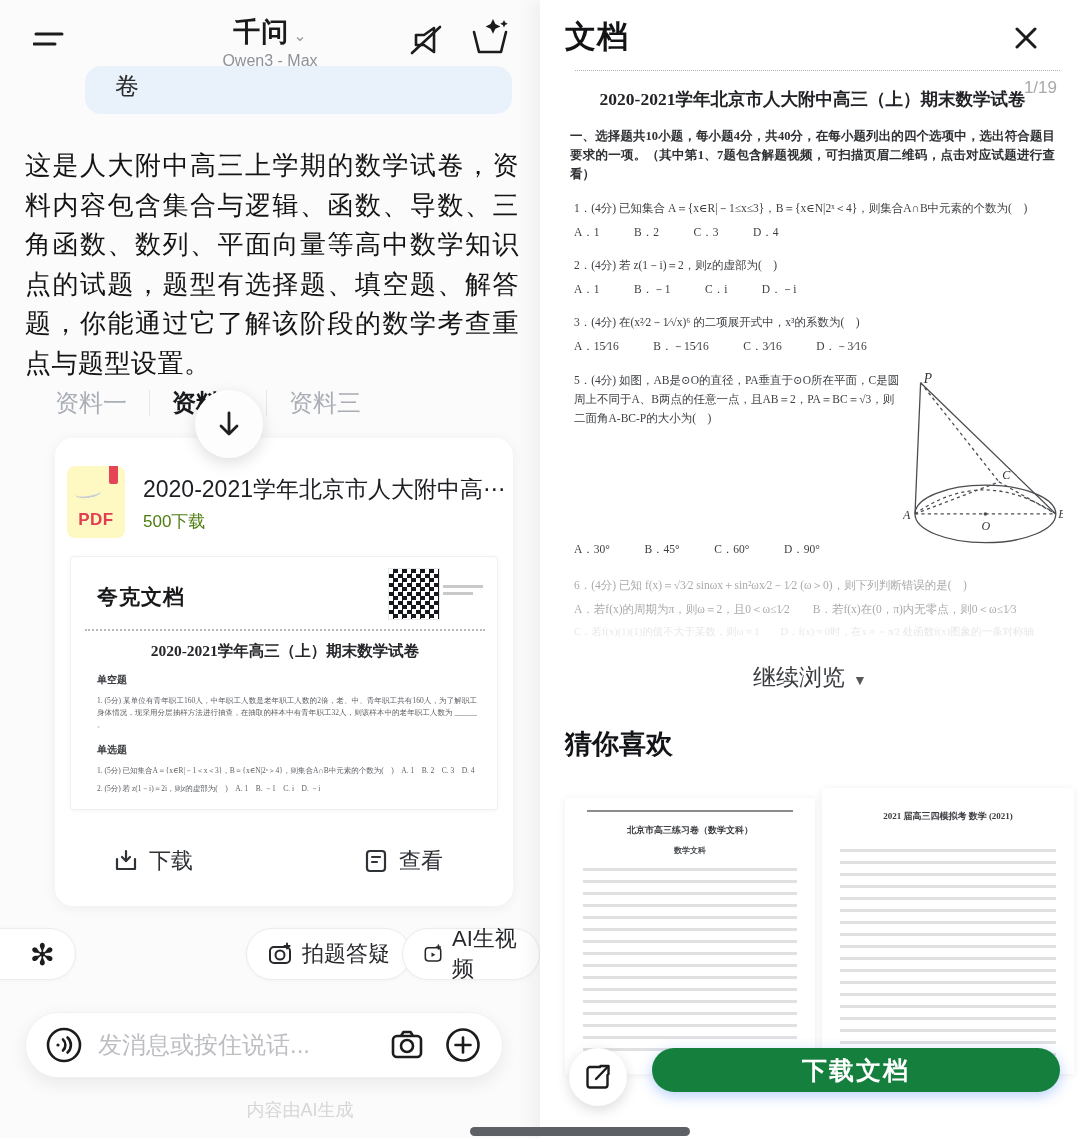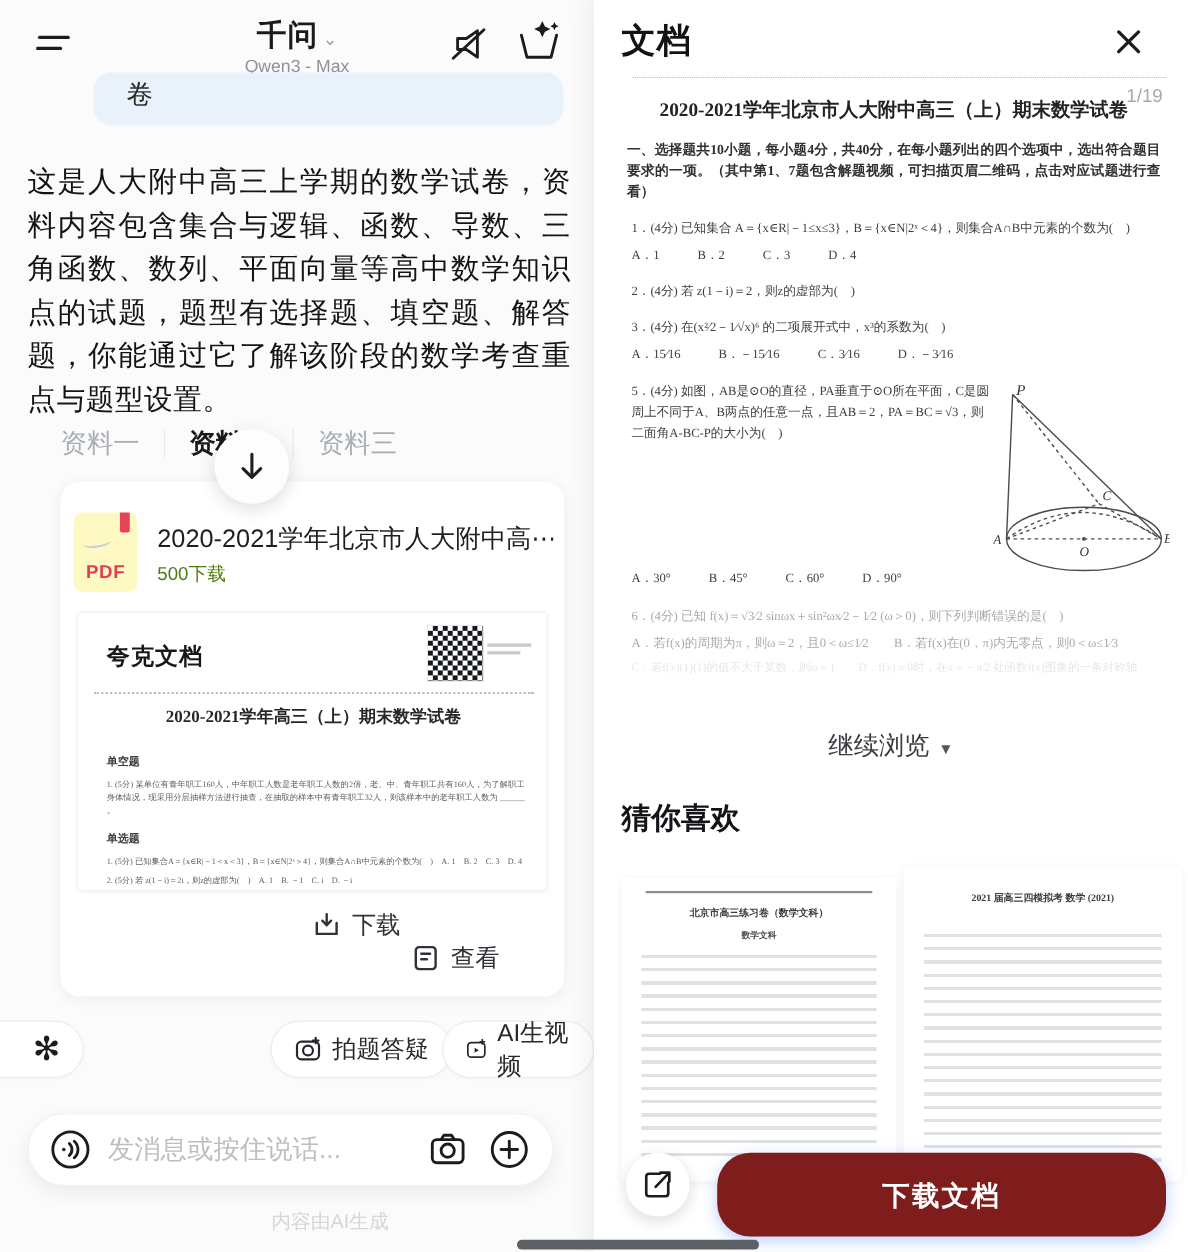--- a/index.html
+++ b/index.html
@@ -34,24 +34,24 @@
   .preview-page { left:15px; top:118px; width:428px; height:254px; background:#fff; border:1px solid #f0f0ef;
                   border-radius:4px; overflow:hidden; box-shadow:0 1px 4px rgba(0,0,0,0.04); }
   .pv-brand { left:26px; top:26px; font-size:21px; font-weight:800; color:#17181a; letter-spacing:1px; }
   .pv-qr { right:58px; top:12px; width:50px; height:50px;
            background:repeating-conic-gradient(#14171c 0% 25%, #ffffff 0% 50%) 0 0 / 9px 9px; outline:1px solid #e8e8e8; }
   .pv-qr-caption { right:14px; top:28px; width:40px; }
   .pv-qr-caption i { display:block; height:3px; background:#c9c9c9; margin-bottom:4px; }
   .pv-dots { left:14px; top:72px; width:400px; border-top:2px dotted #b9b9b9; }
   .pv-title { left:0; top:84px; width:428px; text-align:center; font-size:15.5px; font-weight:700; color:#26272a;
               font-family:"Liberation Serif","DejaVu Serif",serif; }
-  .pv-sec { font-size:10px; font-weight:800; color:#3a3c40;margin-top:12px; }
+  .pv-sec { font-size:10px; font-weight:800; color:#3a3c40; }
   .pv-q { font-size:7.5px; color:#5c5e63; line-height:12px; text-align:justify; filter:blur(0.4px);
           font-family:"Liberation Serif","DejaVu Serif",serif; }
-  .card-actions { left:11px; top:388px; width:458px; height:70px; display:flex; align-items:center;flex-direction:column; }
+  .card-actions { left:0; top:388px; width:458px; height:70px; display:flex; align-items:center; }
   .act { display:flex; align-items:center; gap:10px; font-size:22px; color:#2f3237; cursor:pointer; }
   .act-dl { margin-left:58px; }
   .act-view { margin-left:auto; margin-right:70px; }
   .float-dl { left:229px; top:390px; width:68px; height:68px; margin-left:-34px; background:#fdfdfd; border-radius:50%;
               box-shadow:0 5px 16px rgba(0,0,0,0.13); display:flex; align-items:center; justify-content:center; cursor:pointer; }
 
   .chips { left:0; top:928px; width:540px; height:56px; }
   .chip { position:absolute; height:52px; background:#fff; border:1.5px solid #ececec; border-radius:26px;
           display:flex; align-items:center; gap:9px; font-size:22px; color:#26282c; padding:0 20px; cursor:pointer;
           box-shadow:0 1px 4px rgba(0,0,0,0.03); }
@@ -94,21 +94,21 @@
   #thumb-1 { left:25px; top:798px; width:250px; height:276px; }
   #thumb-2 { left:282px; top:788px; width:252px; height:286px; }
   .thumb .hr { height:1.5px; background:#8c8c8c; margin:12px 22px 0; }
   .thumb .t-title { margin-top:12px; text-align:center; font-size:9px; font-weight:800; color:#3b3d41; }
   .thumb .t-sub { margin-top:8px; text-align:center; font-size:8px; font-weight:700; color:#4a4c50; }
   .thumb .lines { margin:12px 18px 0; height:190px;
         background:repeating-linear-gradient(180deg,#c7c9cd 0 3px,transparent 3px 12px); opacity:0.55; filter:blur(0.3px); }
 
   .share-fab { left:29px; top:1048px; width:58px; height:58px; background:#fff; border-radius:50%;
                box-shadow:0 4px 14px rgba(0,0,0,0.14); display:flex; align-items:center; justify-content:center; cursor:pointer; }
-  .download-doc-btn { left:112px; top:1048px; width:408px; height:76px; background:#7f1d1d; border-radius:30px;
+  .download-doc-btn { left:112px; top:1048px; width:408px; height:44px; background:#15803d; border-radius:30px;
                color:#fff; font-size:25px; font-weight:700; display:flex; align-items:center; justify-content:center;
                letter-spacing:2px; cursor:pointer; box-shadow:0 4px 14px rgba(26,103,246,0.3); }
 </style>
 </head>
 <body>
 
 <div id="left-panel" class="abs">
 
   <div class="abs" style="left:33px;top:28px;cursor:pointer;">
     <svg width="34" height="24" viewBox="0 0 34 24" fill="none" stroke="#1c1c1c" stroke-width="3" stroke-linecap="round">
@@ -268,20 +268,21 @@
     <div class="page-ind">1/19</div>
     <div class="exam-title">2020-2021学年北京市人大附中高三（上）期末数学试卷</div>
     <div class="exam-instr">一、选择题共10小题，每小题4分，共40分，在每小题列出的四个选项中，选出符合题目要求的一项。（其中第1、7题包含解题视频，可扫描页眉二维码，点击对应试题进行查看）</div>
 
     <div class="q">
       <div>1．(4分) 已知集合 A＝{x∈R|－1≤x≤3}，B＝{x∈N|2ˣ＜4}，则集合A∩B中元素的个数为(　)</div>
       <div class="opts">A．1　　　B．2　　　C．3　　　D．4</div>
     </div>
     <div class="q">
       <div>2．(4分) 若 z(1－i)＝2，则z的虚部为(　)</div>
+      <div class="opts">A．1　　　B．－1　　　C．i　　　D．－i</div>
     </div>
     <div class="q">
       <div>3．(4分) 在(x²⁄2－1⁄√x)⁶ 的二项展开式中，x³的系数为(　)</div>
       <div class="opts">A．15⁄16　　　B．－15⁄16　　　C．3⁄16　　　D．－3⁄16</div>
     </div>
 
     <div class="q5-wrap">
       <div class="q5-text">5．(4分) 如图，AB是⊙O的直径，PA垂直于⊙O所在平面，C是圆周上不同于A、B两点的任意一点，且AB＝2，PA＝BC＝√3，则二面角A-BC-P的大小为(　)</div>
       <div class="q5-fig">
         <svg width="160" height="185" viewBox="0 0 200 230" fill="none" stroke="#4a4c50" stroke-width="1.6">

